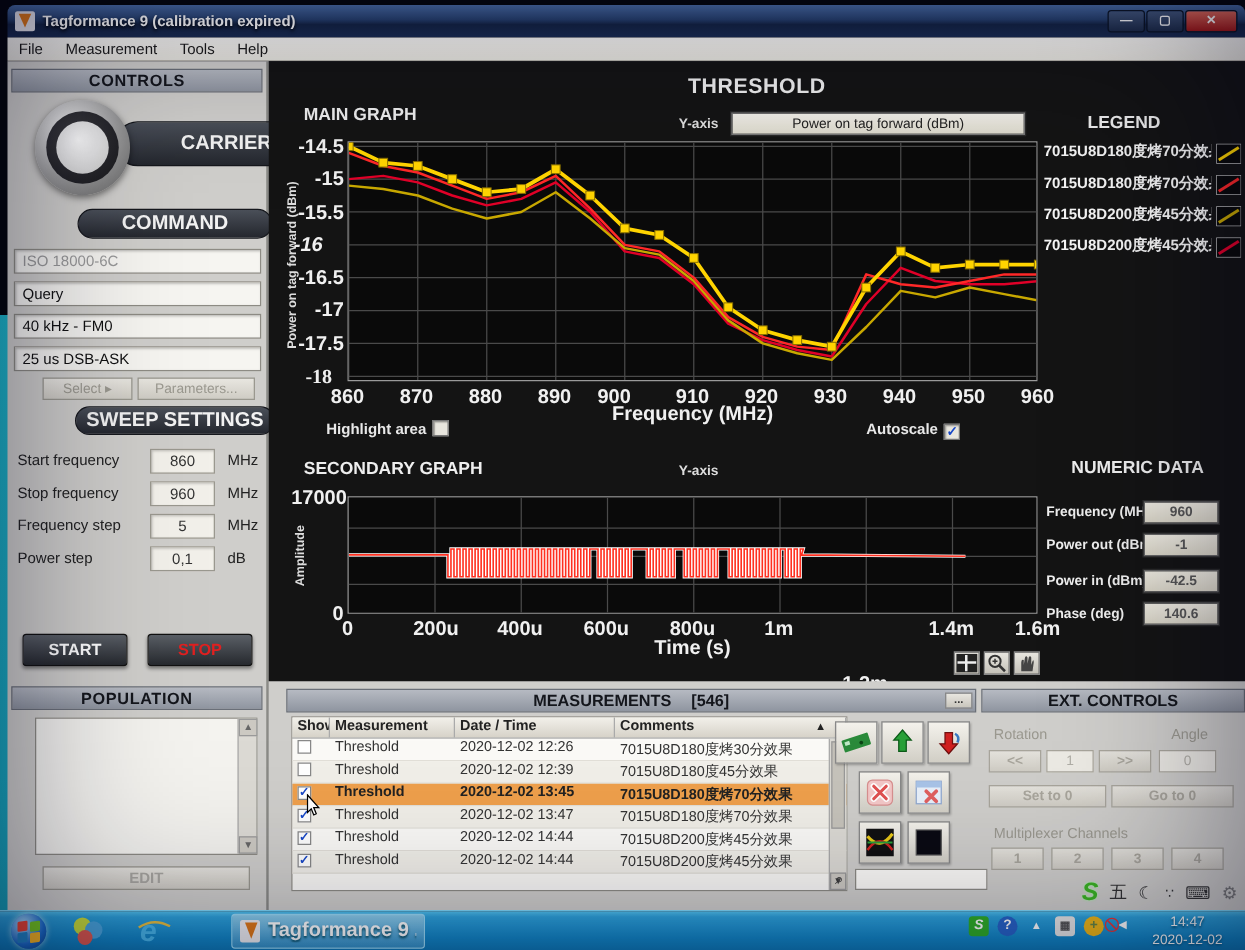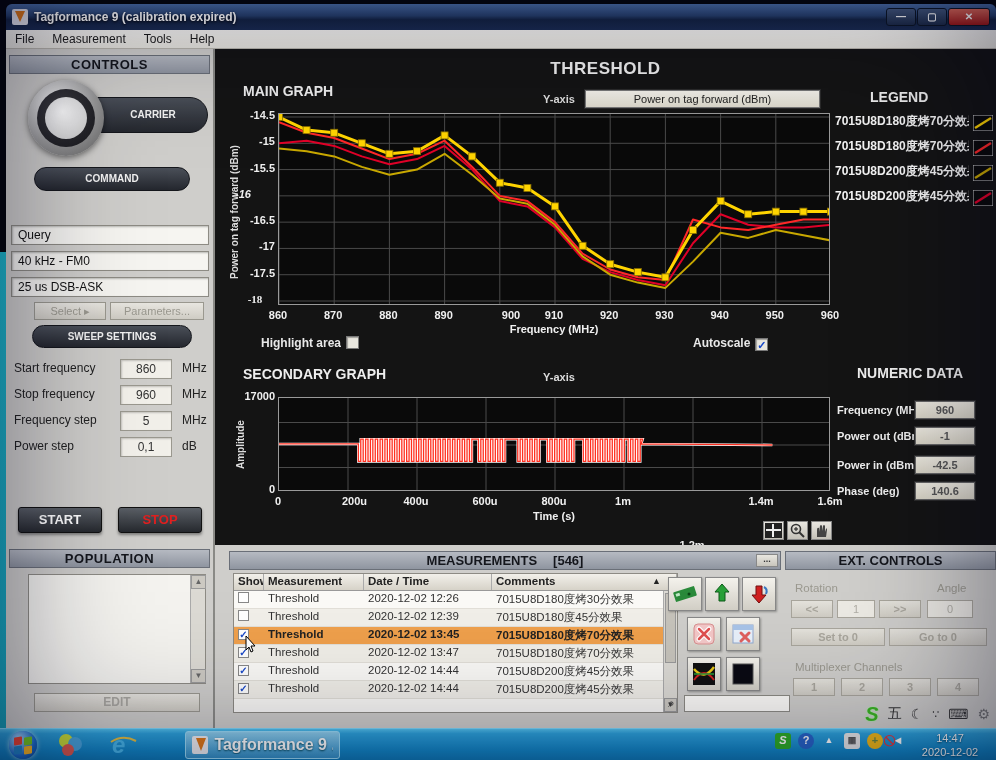--- a/index.html
+++ b/index.html
@@ -28,21 +28,21 @@
   
   .leftcol{position:absolute;left:6px;top:49px;width:209px;height:679px;background:#cfcecb;border-right:2px solid #8a8a86;}
   .phead{position:absolute;left:3px;right:3px;height:19px;background:linear-gradient(#b6bac2,#8f95a0);
     border:1px solid #6a6f78;color:#14161c;font-weight:bold;font-size:13px;text-align:center;line-height:17px;letter-spacing:.5px;}
   .knob{position:absolute;left:22px;top:31px;width:76px;height:76px;border-radius:50%;
     background:radial-gradient(circle at 35% 30%,#f4f4f4,#9a9a9a 55%,#5c5c5c);
     box-shadow:0 2px 6px rgba(0,0,0,.5);}
   .knob::before{content:"";position:absolute;inset:9px;border-radius:50%;background:radial-gradient(circle at 40% 35%,#3c3c40,#17171b);}
   .knob::after{content:"";position:absolute;inset:17px;border-radius:50%;background:radial-gradient(circle at 42% 35%,#ffffff,#d8d8d8 70%,#b8b8b8);}
   .pill{position:absolute;background:linear-gradient(#4a4f58,#24272e);border:1px solid #15171c;border-radius:14px;
-    color:#f2f2f2;font-weight:bold;font-size:10px;text-align:center;}
+    color:#f2f2f2;font-weight:bold;font-size:16px;text-align:center;margin-left:28px;}
   .pill.carrier{left:58px;top:48px;width:144px;height:36px;border-radius:18px;line-height:34px;padding-left:34px;z-index:-0;}
   .pill.command{left:28px;top:118px;width:156px;height:24px;line-height:22px;}
   .pill.sweep{left:26px;top:276px;width:160px;height:23px;line-height:21px;}
   .cfield{position:absolute;left:5px;width:198px;height:20px;background:#f6f5f1;border:1px solid #8d8b84;
     box-shadow:inset 1px 1px 2px rgba(0,0,0,.25);font-size:12px;line-height:18px;padding-left:6px;color:#111;}
   .cfield.dim{color:#999;}
   .smallbtn{position:absolute;height:18px;background:linear-gradient(#e8e6e0,#cfccc4);border:1px solid #9a988f;
     color:#9a988f;font-size:11px;text-align:center;line-height:16px;}
   .srow{position:absolute;left:6px;width:198px;height:20px;font-size:12px;color:#222;}
   .srow .lab{position:absolute;left:2px;top:2px;}
@@ -61,21 +61,21 @@
     border:1px solid #9a988f;color:#a8a6a0;font-size:12px;font-weight:bold;text-align:center;line-height:17px;}
 
   
   .graphs{position:absolute;left:215px;top:49px;width:781px;height:496px;background:#141414;color:#eee;}
   .gtitle{position:absolute;top:10px;left:0;width:100%;text-align:center;font-size:17px;font-weight:bold;letter-spacing:.5px;}
   .glabel{position:absolute;font-size:14px;font-weight:bold;}
   .yaxis-lab{position:absolute;font-size:11px;font-weight:bold;color:#ddd;}
   .yaxis-box{position:absolute;width:235px;height:18px;background:linear-gradient(#f2f0e8,#ddd9cd);
     border:1px solid #777;box-shadow:0 0 0 1px #2a2a2a;color:#222;font-size:11px;text-align:center;line-height:16px;}
   .plot{position:absolute;background:#0a0a0a;border:1px solid #9a9a9a;}
-  .tick{position:absolute;font-size:11px;font-weight:bold;color:#f0f0f0;}
+  .tick{position:absolute;font-size:16px;font-weight:bold;color:#f0f0f0;}
   .rot-label{position:absolute;font-size:10px;font-weight:bold;color:#ddd;transform:rotate(-90deg);transform-origin:left top;white-space:nowrap;}
   .chk{display:inline-block;width:13px;height:13px;background:#e8e6de;border:1px solid #777;box-shadow:inset 1px 1px 1px rgba(0,0,0,.3);
     vertical-align:-2px;text-align:center;line-height:12px;font-size:11px;color:#1848c8;font-weight:bold;margin-left:5px;}
   .chkrow{position:absolute;font-size:12px;font-weight:bold;color:#e8e8e8;}
   .legend-entry{position:absolute;left:620px;width:158px;height:22px;font-size:12px;font-weight:bold;color:#f4f4f4;white-space:nowrap;overflow:hidden;}
   .legend-entry svg{position:absolute;right:0;top:2px;}
   .legend-entry .ltxt{display:inline-block;max-width:134px;overflow:hidden;}
   .numrow{position:absolute;font-size:11px;font-weight:bold;color:#eee;}
   .numrow .nval{position:absolute;left:68px;top:-3px;width:60px;height:18px;background:linear-gradient(#ece9df,#d8d4c6);
     border:1px solid #666;box-shadow:0 0 0 1px #2a2a2a;color:#555;text-align:center;line-height:16px;font-size:11px;}
@@ -164,20 +164,21 @@
     <span>Tools</span>
     <span>Help</span>
   </div>
 
   <div class="leftcol">
     <div class="phead" style="top:6px;">CONTROLS</div>
     <div class="pill carrier">CARRIER</div>
     <div class="knob"></div>
     <div class="pill command">COMMAND</div>
 
+    <div class="cfield dim" style="top:150px;">ISO 18000-6C</div>
     <div class="cfield" style="top:176px;">Query</div>
     <div class="cfield" style="top:202px;">40 kHz - FM0</div>
     <div class="cfield" style="top:228px;">25 us DSB-ASK</div>
 
     <div class="smallbtn" style="left:28px;top:253px;width:72px;">Select ▸</div>
     <div class="smallbtn" style="left:104px;top:253px;width:94px;">Parameters...</div>
 
     <div class="pill sweep">SWEEP SETTINGS</div>
 
     <div class="srow" style="top:310px;">
@@ -277,21 +278,21 @@
         <span class="tick" style="left: 20px; top: 165.143px; width: 40px; text-align: right;">-16.5</span>
         <span class="tick" style="left: 20px; top: 191.429px; width: 40px; text-align: right;">-17</span>
         <span class="tick" style="left: 20px; top: 217.714px; width: 40px; text-align: right;">-17.5</span>
         <span class="tick" style="left: 20px; top: 244px; width: 40px; text-align: center; font-family: Liberation Serif, serif;">-18</span>
       </div>
     <div id="main-xticks">
         <span class="tick" style="left: 43px; top: 260px; width: 40px; text-align: center;">860</span>
         <span class="tick" style="left: 98.2px; top: 260px; width: 40px; text-align: center;">870</span>
         <span class="tick" style="left: 153.4px; top: 260px; width: 40px; text-align: center;">880</span>
         <span class="tick" style="left: 208.6px; top: 260px; width: 40px; text-align: center;">890</span>
-        <span class="tick" style="left: 276px; top: 260px; width: 40px; text-align: center;">900</span>
+        <span class="tick" style="left: 263px; top: 260px; width: 40px; text-align: left;">900</span>
         <span class="tick" style="left: 319px; top: 260px; width: 40px; text-align: center;">910</span>
         <span class="tick" style="left: 374.2px; top: 260px; width: 40px; text-align: center;">920</span>
         <span class="tick" style="left: 429.4px; top: 260px; width: 40px; text-align: center;">930</span>
         <span class="tick" style="left: 484.6px; top: 260px; width: 40px; text-align: center;">940</span>
         <span class="tick" style="left: 539.8px; top: 260px; width: 40px; text-align: center;">950</span>
         <span class="tick" style="left: 595px; top: 260px; width: 40px; text-align: center;">960</span>
       </div>
     <div class="tick" style="left:63px;top:274px;width:552px;text-align:center;">Frequency (MHz)</div>
 
     <div class="chkrow" style="left:46px;top:287px;">

